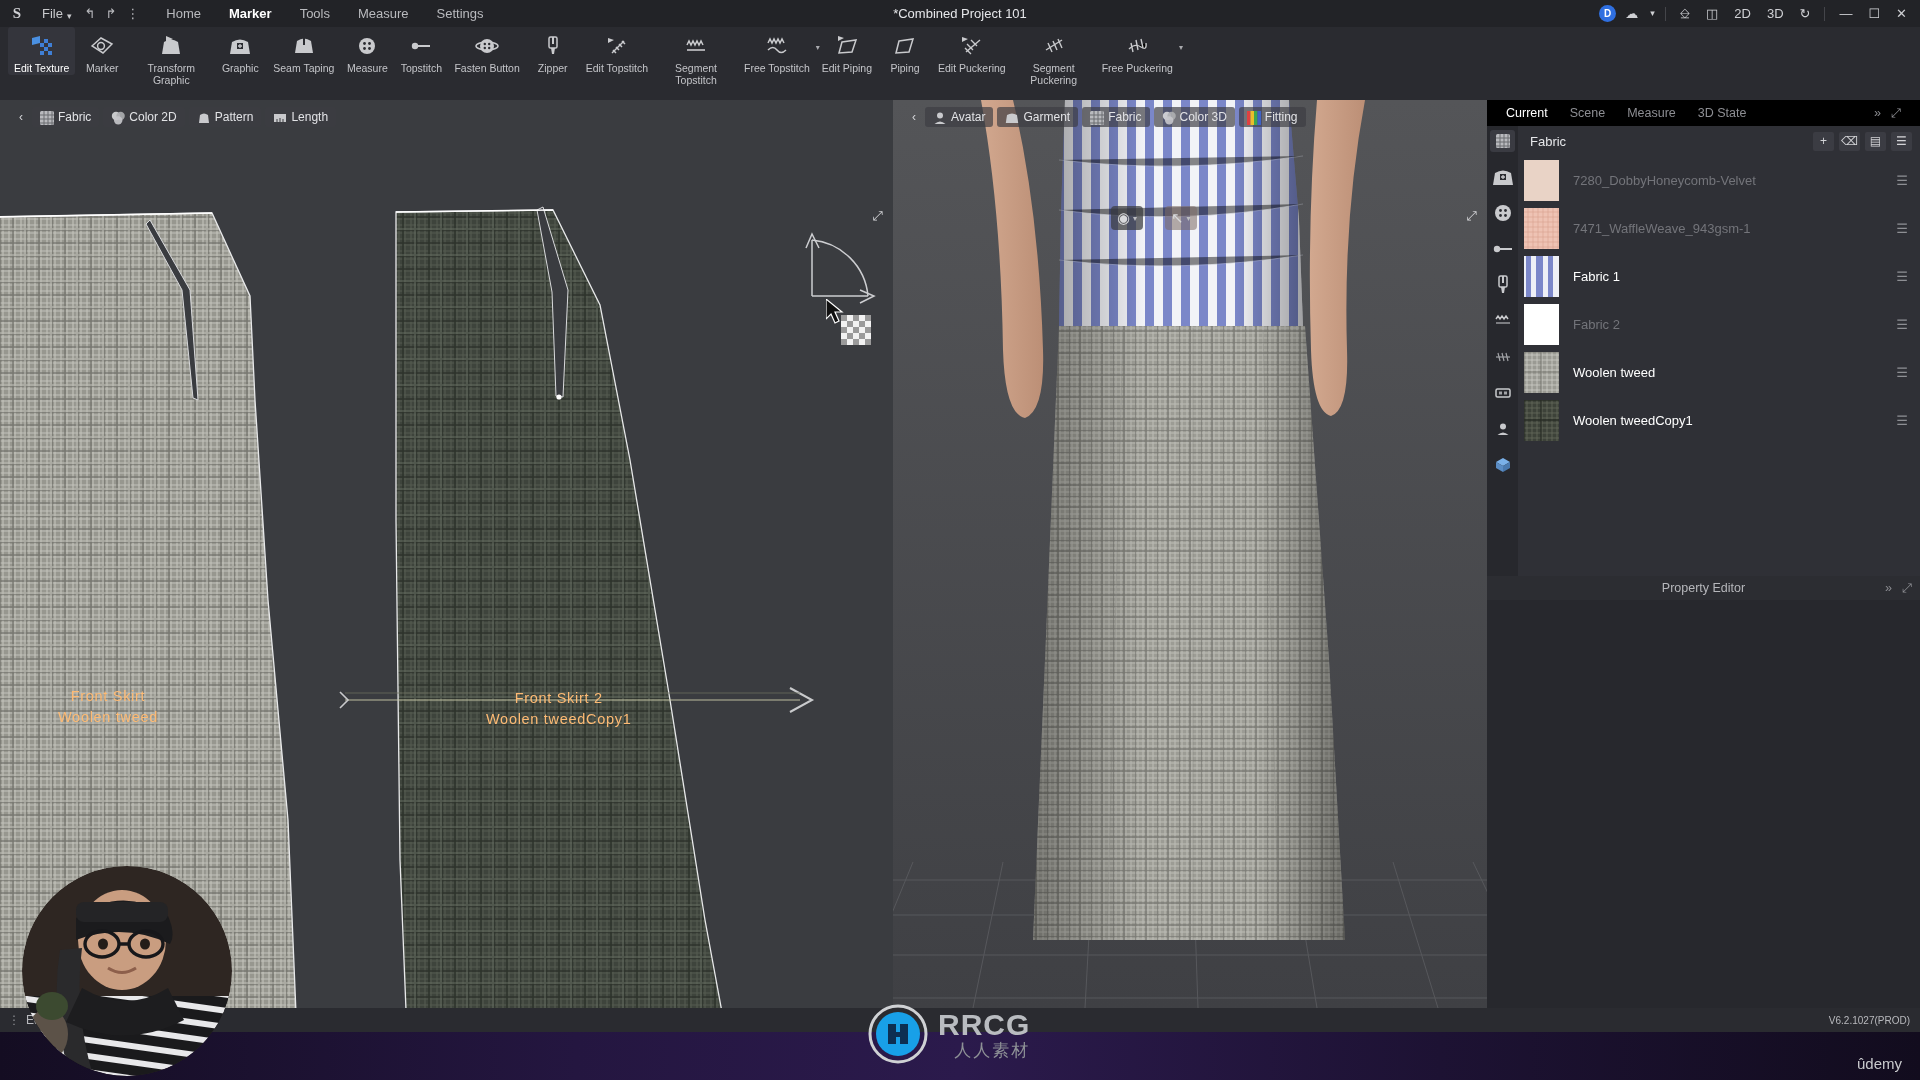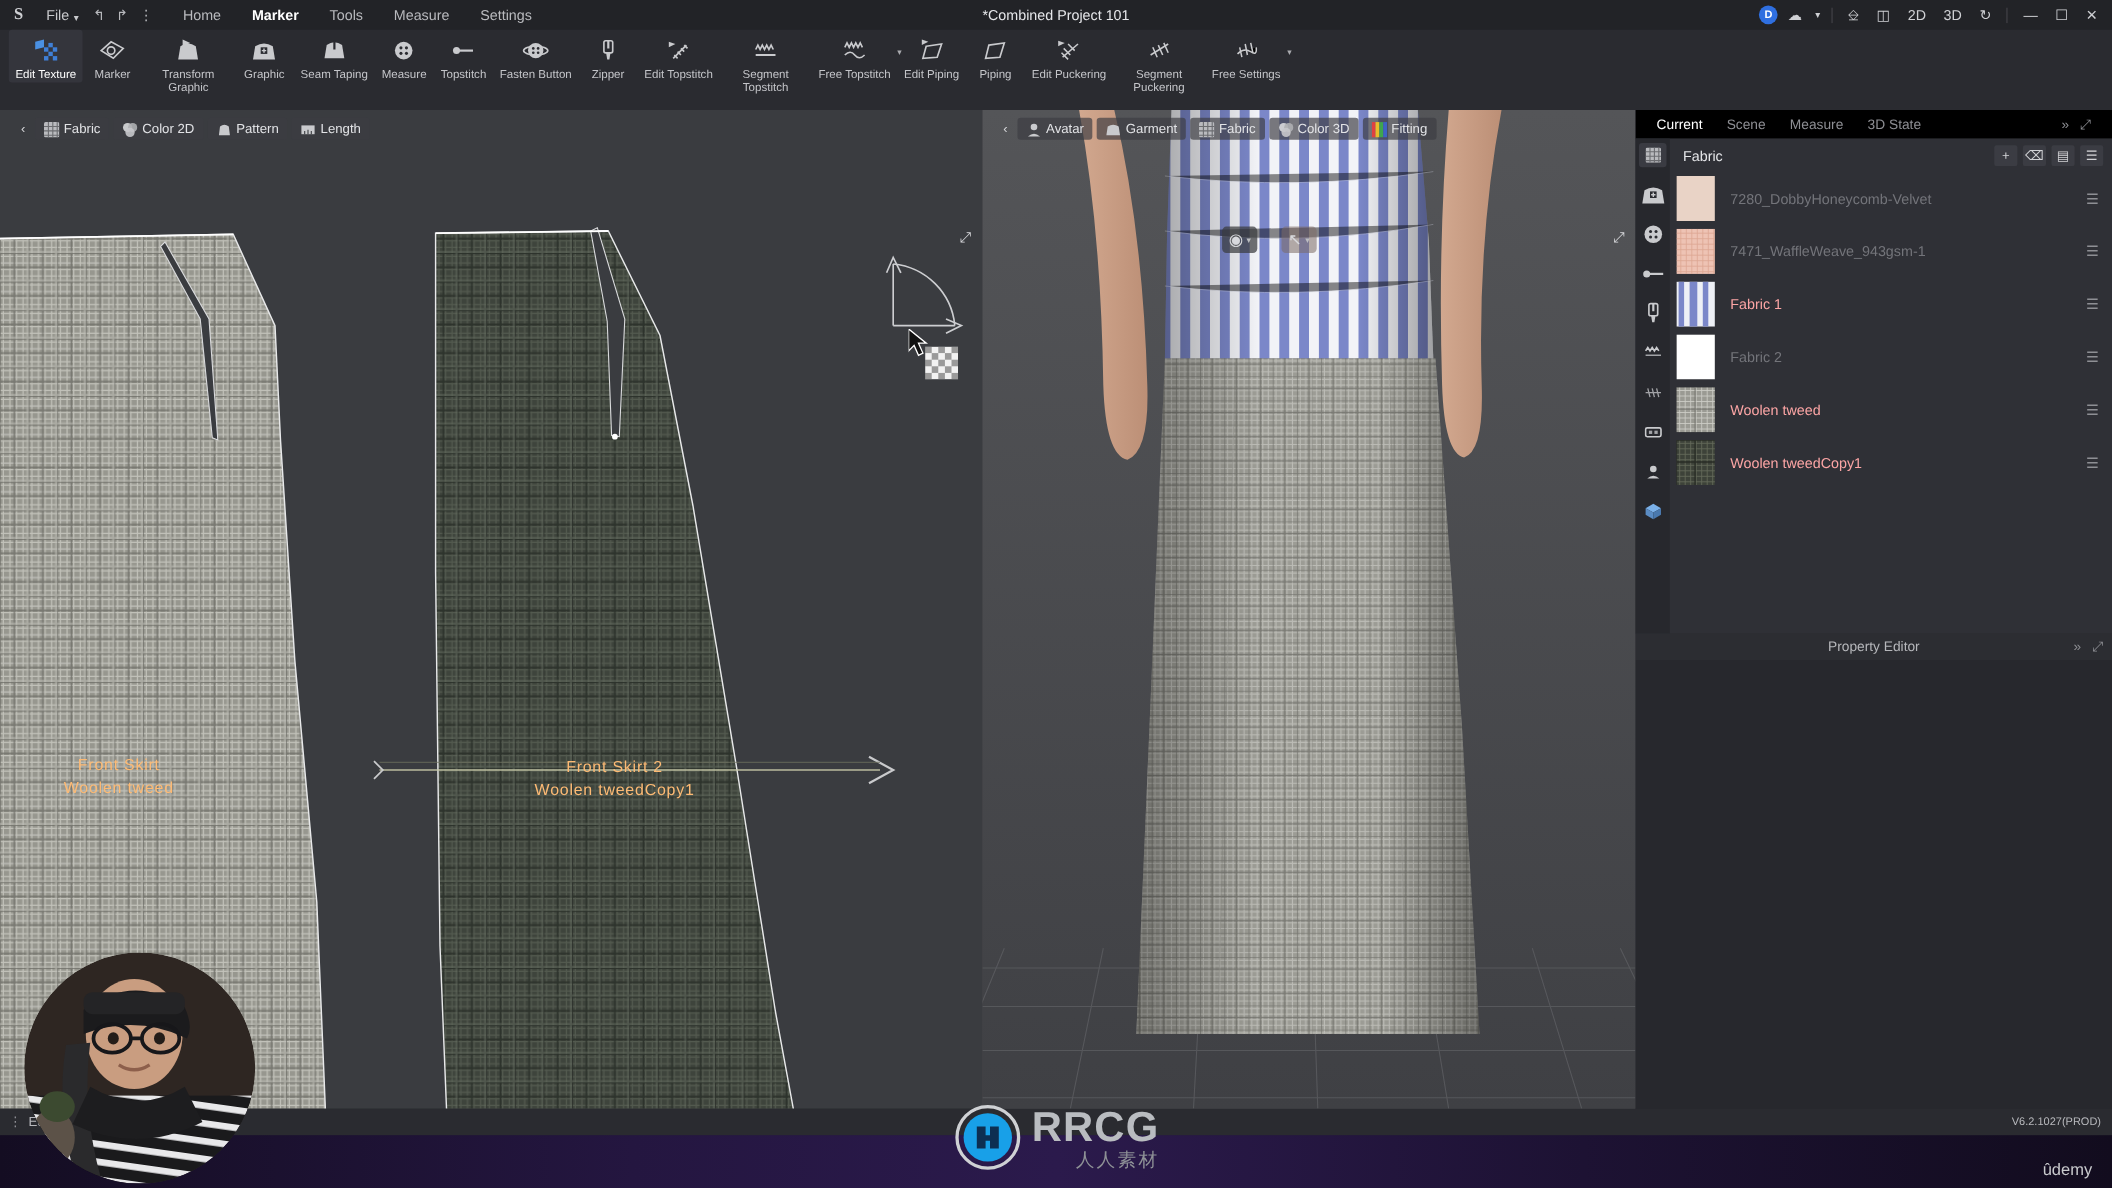--- a/index.html
+++ b/index.html
@@ -74,41 +74,41 @@
   .rail .ri.on { background:#3a3b42; color:#e6e7ea; }
   .rp-head { position:absolute; left:31px; top:0; width:402px; height:30px;
     display:flex; align-items:center; padding:0 8px 0 12px; }
   .rp-head .t { font-size:13px; color:#e6e7ea; flex:1; }
   .rp-head .btns { display:flex; gap:5px; }
   .rp-head .btns span { width:21px; height:19px; background:#3b3c43; border-radius:2px;
     display:flex; align-items:center; justify-content:center; font-size:12px; color:#d2d3d6; }
   .fab-list { position:absolute; left:31px; top:30px; width:402px; }
   .fab-row { height:48px; display:flex; align-items:center; padding:0 12px 0 6px; gap:14px; }
   .fab-row .sw { width:35px; height:41px; flex:none; }
-  .fab-row .nm { flex:1; font-size:13px; color:#fca5a5; }
+  .fab-row .nm { flex:1; font-size:13px; color:#ffffff; }
   .fab-row.dim .nm { color:#73747a; }
   .fab-row .lay { color:#8e8f94; font-size:13px; }
   .pe-bar { position:absolute; top:476px; left:0; width:433px; height:24px; background:#2c2d32;
     display:flex; align-items:center; justify-content:center; font-size:12.5px; color:#b6b7bb;
     position:absolute; }
   .pe-bar .r { position:absolute; right:8px; display:flex; gap:10px; color:#8d8e93; }
   .pe-body { position:absolute; top:500px; left:0; width:433px; height:508px; background:#27282d; }
 
   
   #status { position:absolute; left:0; top:1008px; width:1920px; height:24px; background:#2a2b30;
     display:flex; align-items:center; font-size:12px; color:#b8b9bd; padding-left:8px; }
   #status .ver { position:absolute; right:10px; color:#b8b9bd; font-size:10px; }
 
   
   #webcam { position:absolute; left:22px; top:866px; width:210px; height:210px;
     border-radius:50%; overflow:hidden; z-index:30; }
   #wm { position:absolute; left:866px; top:996px; width:200px; height:76px; z-index:30;
     display:flex; align-items:center; gap:8px; }
   #wm .rt { line-height:1; }
-  #wm .rrcg { font-size:38px; font-weight:bold; color:#b9bcc0; letter-spacing:1px;
+  #wm .rrcg { font-size:30px; font-weight:bold; color:#b9bcc0; letter-spacing:1px;
     font-family:"Liberation Sans", sans-serif; }
   #wm .cn { font-size:17px; color:#8e9196; letter-spacing:2px; margin-top:2px;text-align:right; }
   #udemy { position:absolute; right:18px; bottom:8px; font-size:15px; color:#c9cacd; z-index:30; }
   #banner { position:absolute; left:0; top:1032px; width:1920px; height:48px;
     background:linear-gradient(90deg,#140d22 0%,#241640 30%,#2b1a4c 50%,#1d1233 75%,#120c1e 100%); }
   #cursor { position:absolute; left:826px; top:199px; z-index:20; }
 </style>
 </head>
 <body>
 
@@ -336,21 +336,21 @@
    </div>
     <div class="rb ">
      <div class="ico">
         <svg width="26" height="24">
           <g stroke="#c9cacd" stroke-width="1.4">
             <path d="M5 15 q6 -6 12 -2 t5 -4"></path>
             <path d="M7 9 l2 9 M12 6 l2 10 M17 5 l2 9"></path>
           </g>
         </svg>
       </div>
-     <div class="lbl">Free Settings</div>
+     <div class="lbl">Free Puckering</div>
      <div class="caret">▾</div>
    </div>
   </div>
 
 <div id="view2d">
   <svg width="893" height="908" style="position:absolute;left:0;top:0">
     <defs>
       <pattern id="tweedL" width="26" height="26" patternUnits="userSpaceOnUse">
         <rect width="26" height="26" fill="#a0a098"></rect>
         <rect width="26" height="26" fill="#8d8d86" opacity=".45"></rect>

